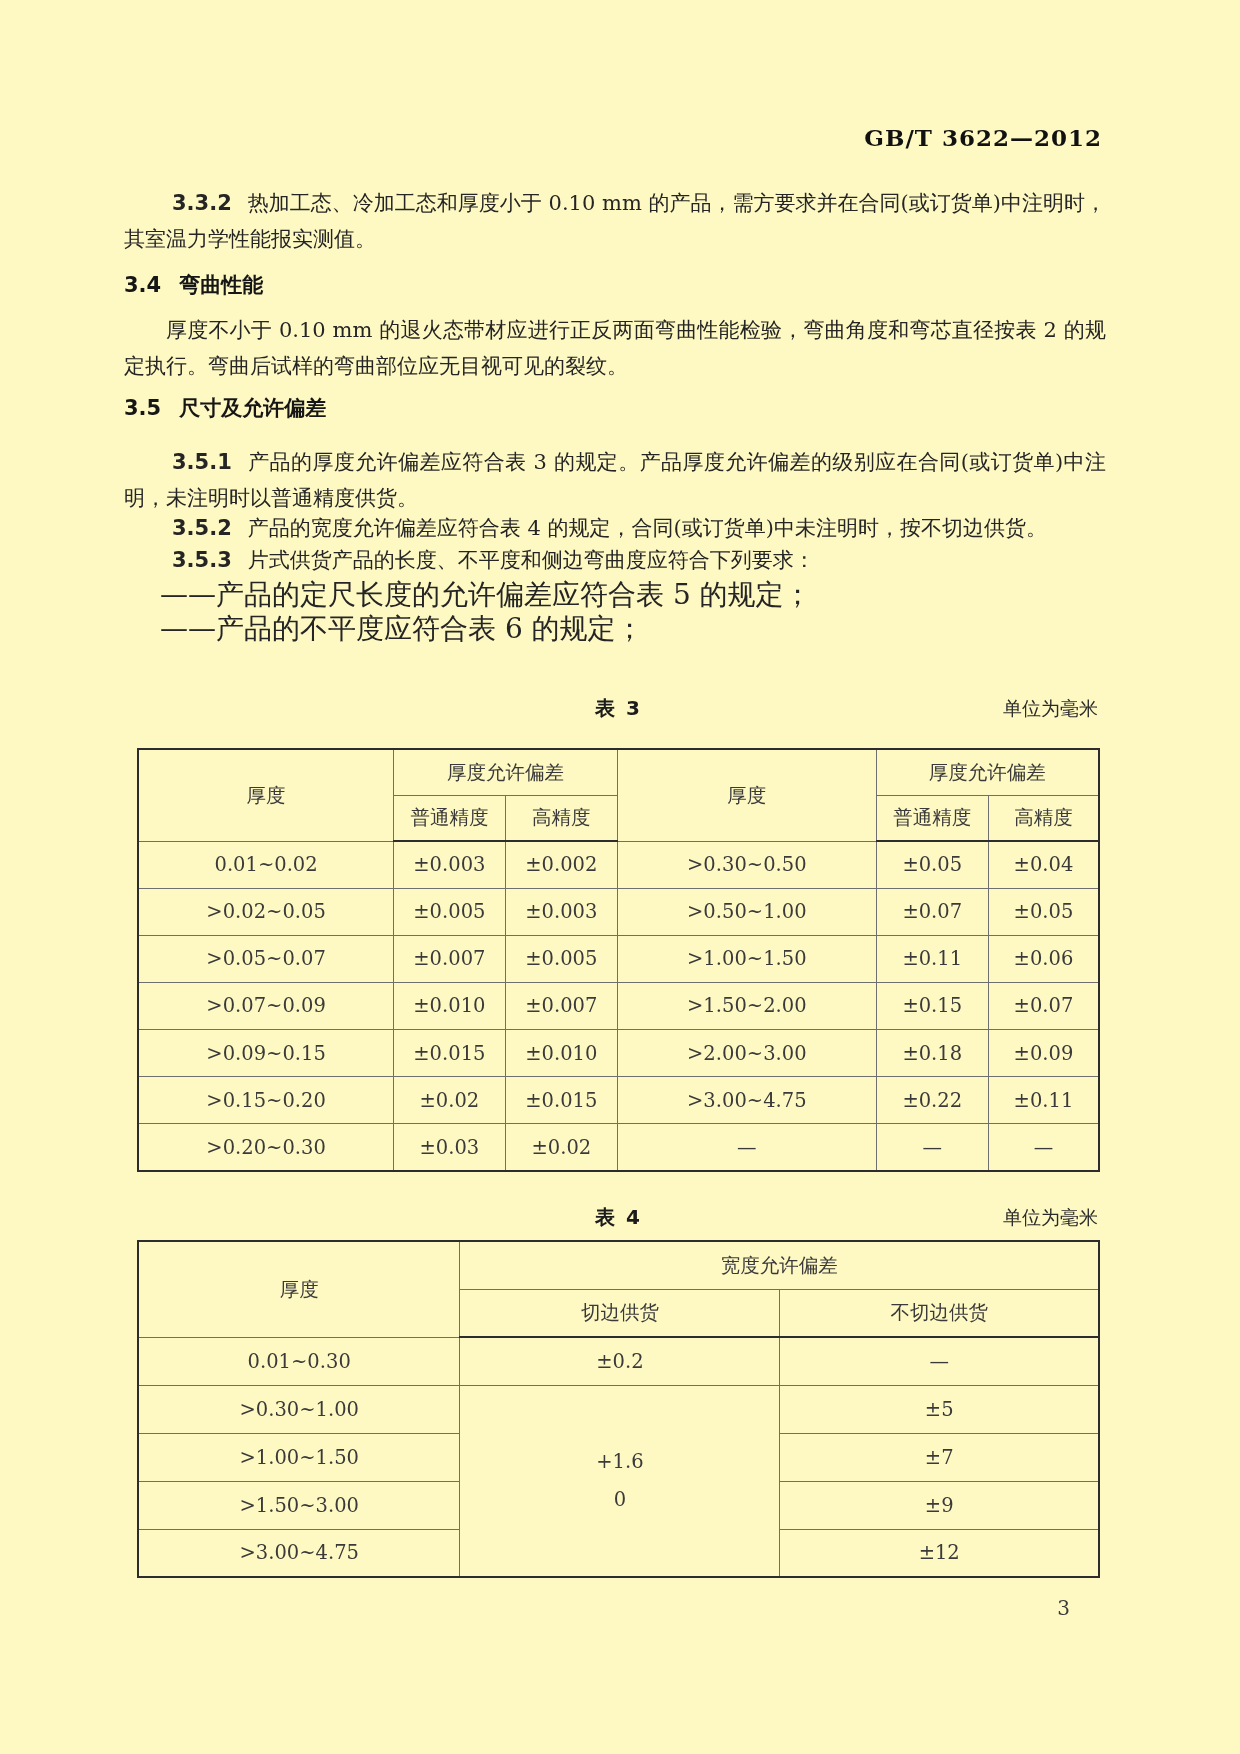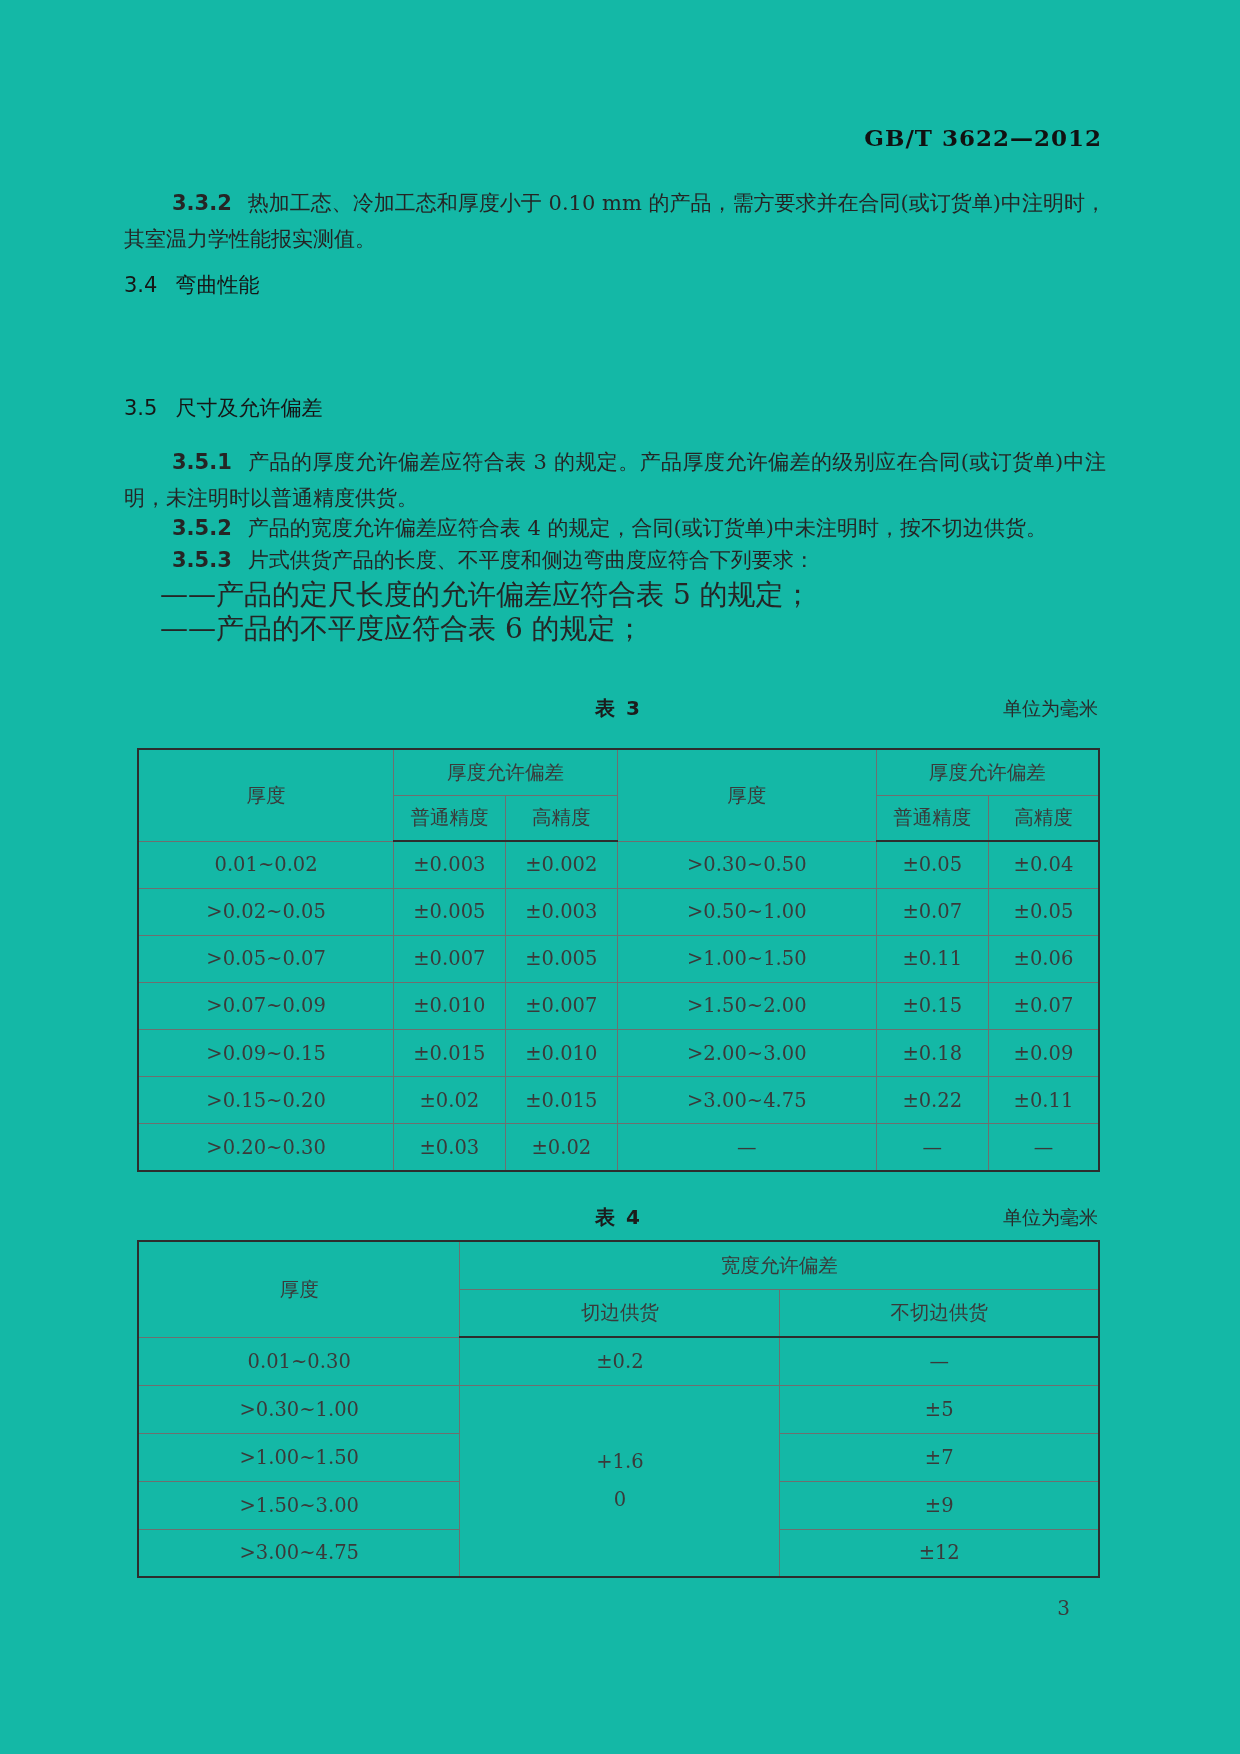--- a/index.html
+++ b/index.html
@@ -1,39 +1,39 @@
 <!DOCTYPE html>
 <html><head>
 <meta charset="utf-8">
 <style>
   html,body { margin:0; padding:0; background:#e9e9e9; }
   .page {
     position:relative; width:1240px; height:1754px; margin:0 auto;
-    background:#14b8a6; overflow:hidden;
+    background:#fef9c3; overflow:hidden;
     font-family:"DejaVu Serif","Liberation Serif",serif;
     color:#222;
   }
   .abs { position:absolute; }
   .doc-num {
     top:124px; right:138px;
     font-size:23px; font-weight:bold; letter-spacing:1px; color:#111;
   }
   .body-text {
     left:124px; width:982px;
     font-size:21px; line-height:36px; text-align:justify; color:#252525;
   }
   .one-line { line-height:34px; }
   .clause-num {
     font-family:"DejaVu Sans","Liberation Sans",sans-serif;
     font-weight:bold; margin-right:16px; white-space:nowrap;margin-left:48px;
   }
   .heading {
     left:124px; width:982px;
     font-family:"DejaVu Sans","Liberation Sans",sans-serif;
-    font-weight:normal; font-size:21px; color:#161616;
+    font-weight:bold; font-size:21px; color:#161616;
   }
   .heading .h-num { margin-right:18px; }
   .indent2 { text-indent:2em; }
   .dash-item { padding-left:36px; font-size:28px; color:#252525; }
   .caption-row { left:137px; width:963px; height:26px; }
   .caption-row .cap {
     position:absolute; left:0; right:0; text-align:center;
     font-family:"DejaVu Sans","Liberation Sans",sans-serif;
     font-weight:bold; font-size:20px; color:#1c1c1c; letter-spacing:2px;
   }
@@ -65,20 +65,21 @@
 <body>
 
 <div class="page">
 
   <div class="abs doc-num">GB/T 3622—2012</div>
 
   <p class="abs body-text" style="top:185px; margin:0;"><span class="clause-num">3.3.2</span><span>热加工态、冷加工态和厚度小于 0.10 mm 的产品，需方要求并在合同(或订货单)中注明时，其室温力学性能报实测值。</span></p>
 
   <div class="abs heading" style="top:271px;"><span class="h-num">3.4</span><span>弯曲性能</span></div>
 
+  <p class="abs body-text indent2" style="top:312px; margin:0;">厚度不小于 0.10 mm 的退火态带材应进行正反两面弯曲性能检验，弯曲角度和弯芯直径按表 2 的规定执行。弯曲后试样的弯曲部位应无目视可见的裂纹。</p>
 
   <div class="abs heading" style="top:394px;"><span class="h-num">3.5</span><span>尺寸及允许偏差</span></div>
 
   <p class="abs body-text" style="top:444px; margin:0;"><span class="clause-num">3.5.1</span><span>产品的厚度允许偏差应符合表 3 的规定。产品厚度允许偏差的级别应在合同(或订货单)中注明，未注明时以普通精度供货。</span></p>
 
   <p class="abs body-text one-line" style="top:511px; margin:0;"><span class="clause-num">3.5.2</span><span>产品的宽度允许偏差应符合表 4 的规定，合同(或订货单)中未注明时，按不切边供货。</span></p>
 
   <p class="abs body-text one-line" style="top:543px; margin:0;"><span class="clause-num">3.5.3</span><span>片式供货产品的长度、不平度和侧边弯曲度应符合下列要求：</span></p>
 
   <div class="abs body-text one-line dash-item" style="top:578px;">——产品的定尺长度的允许偏差应符合表 5 的规定；</div>

